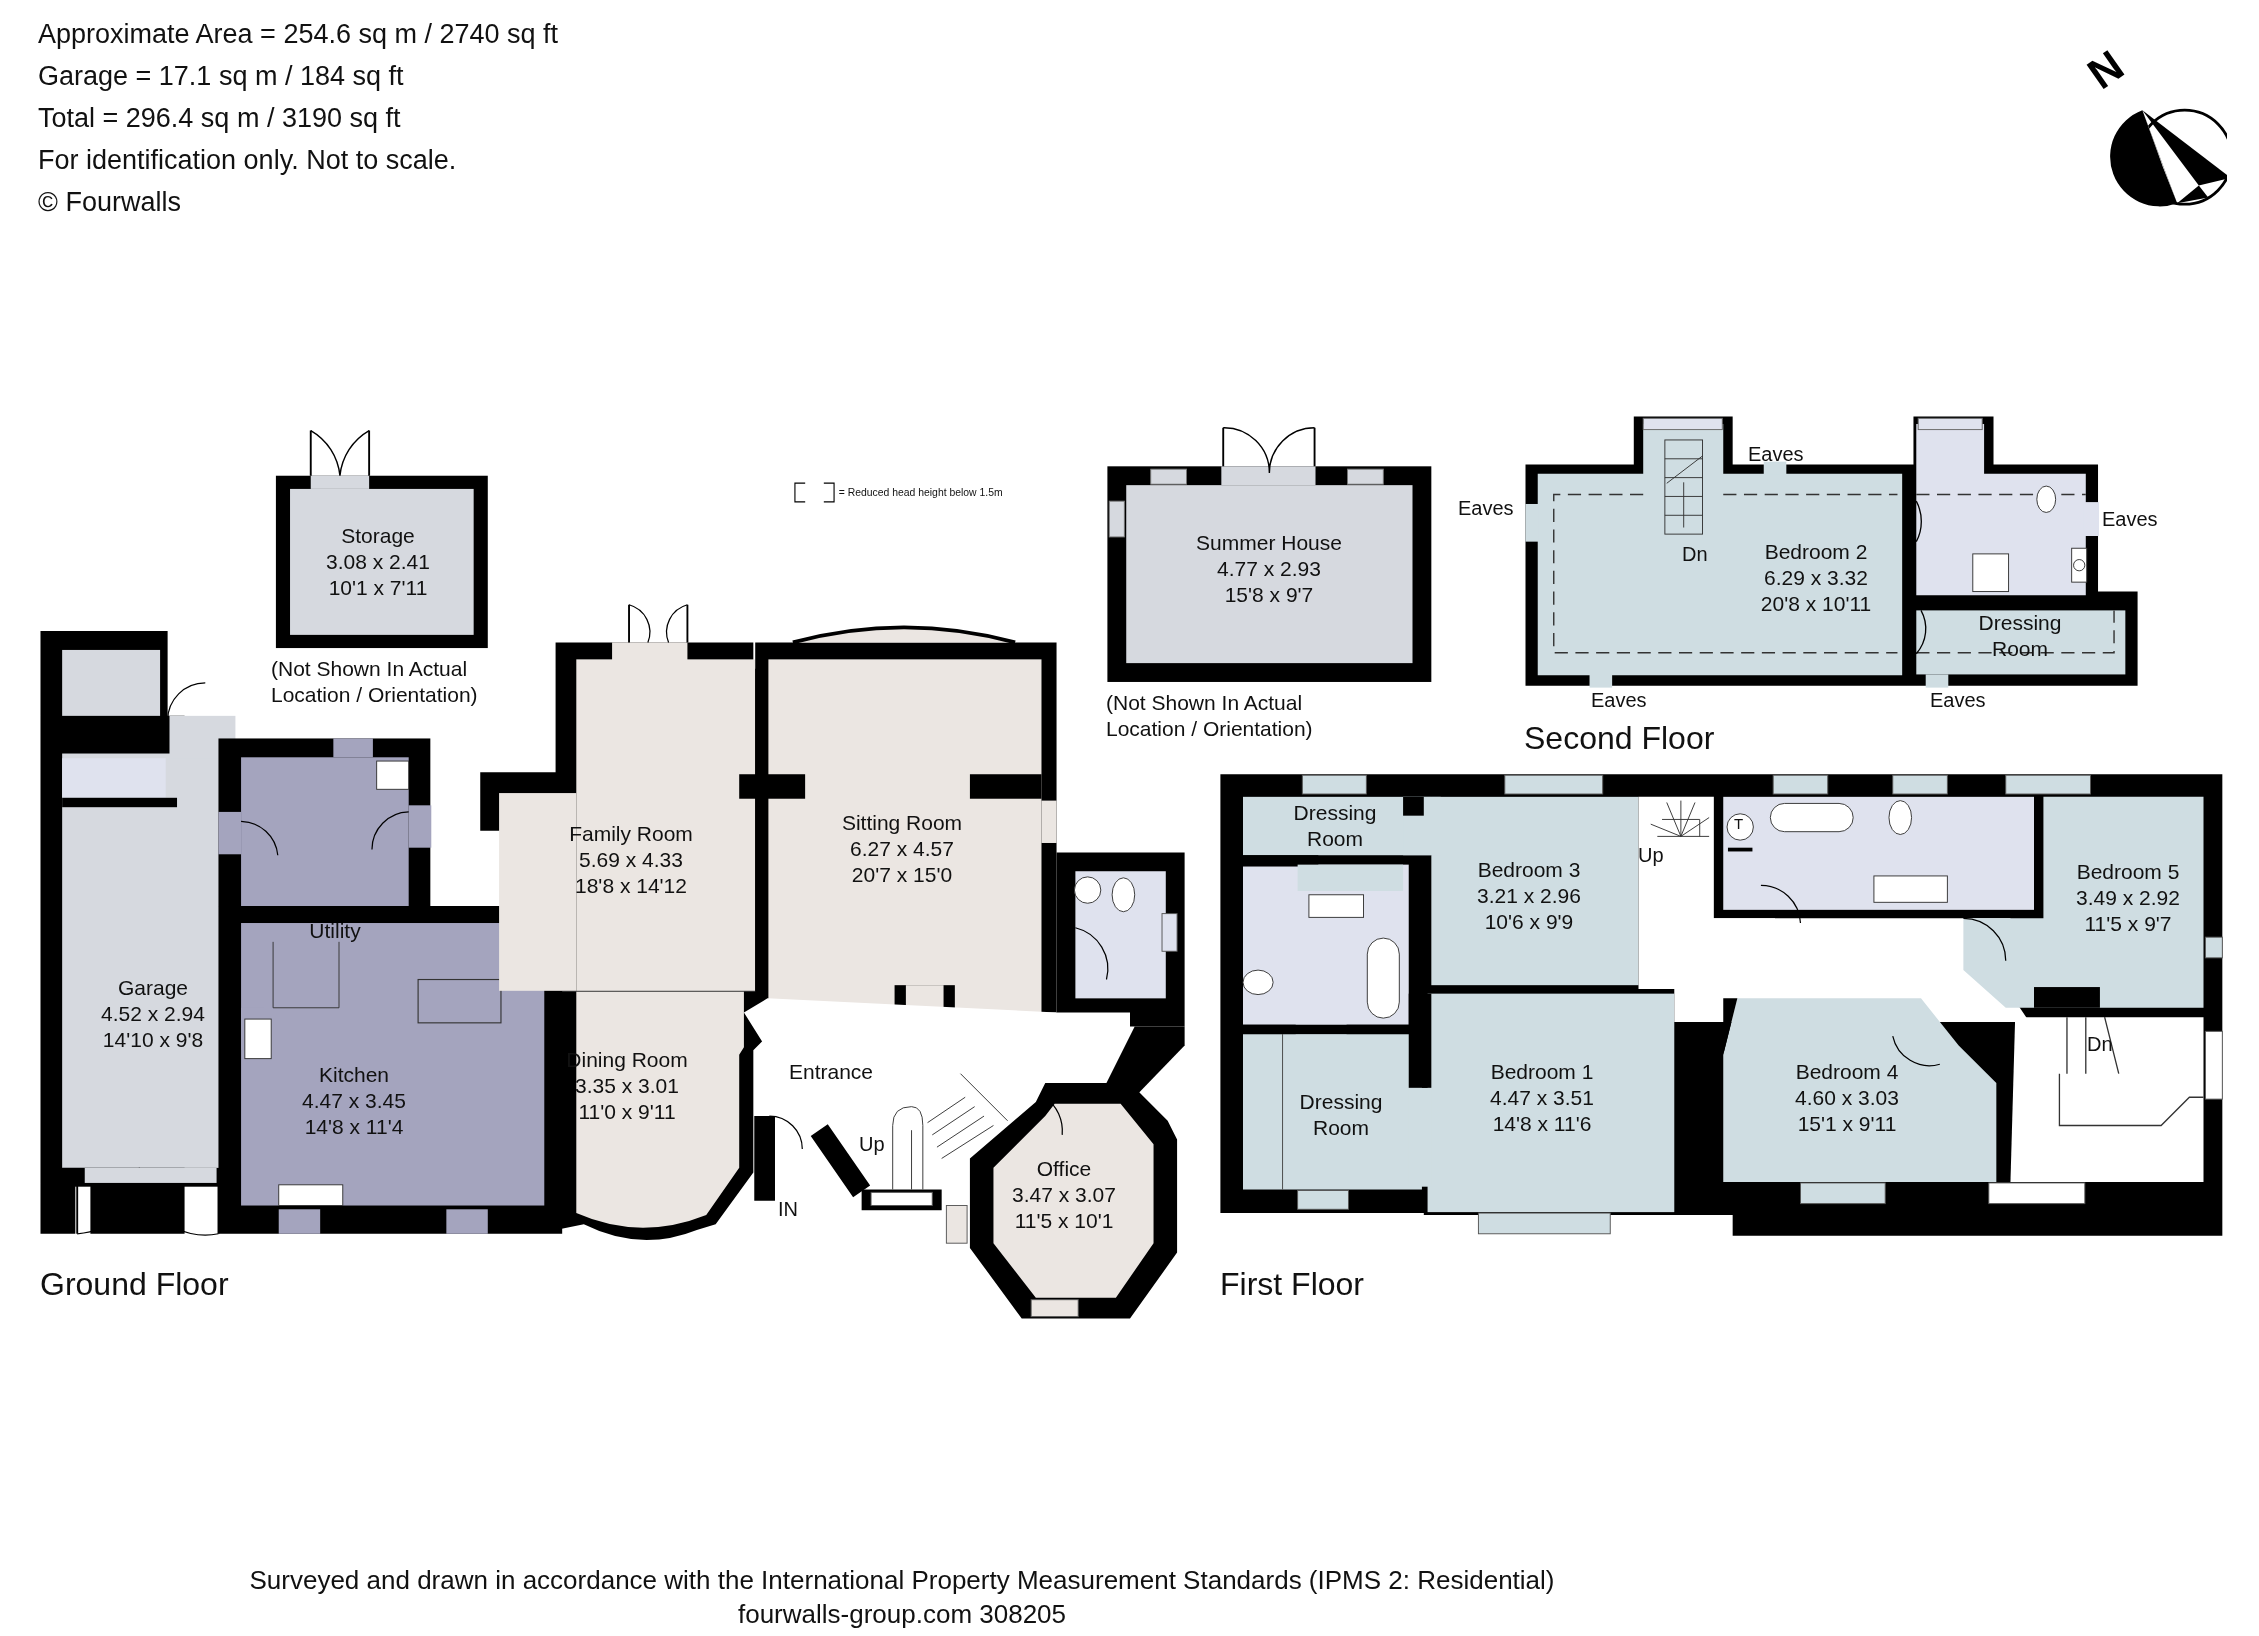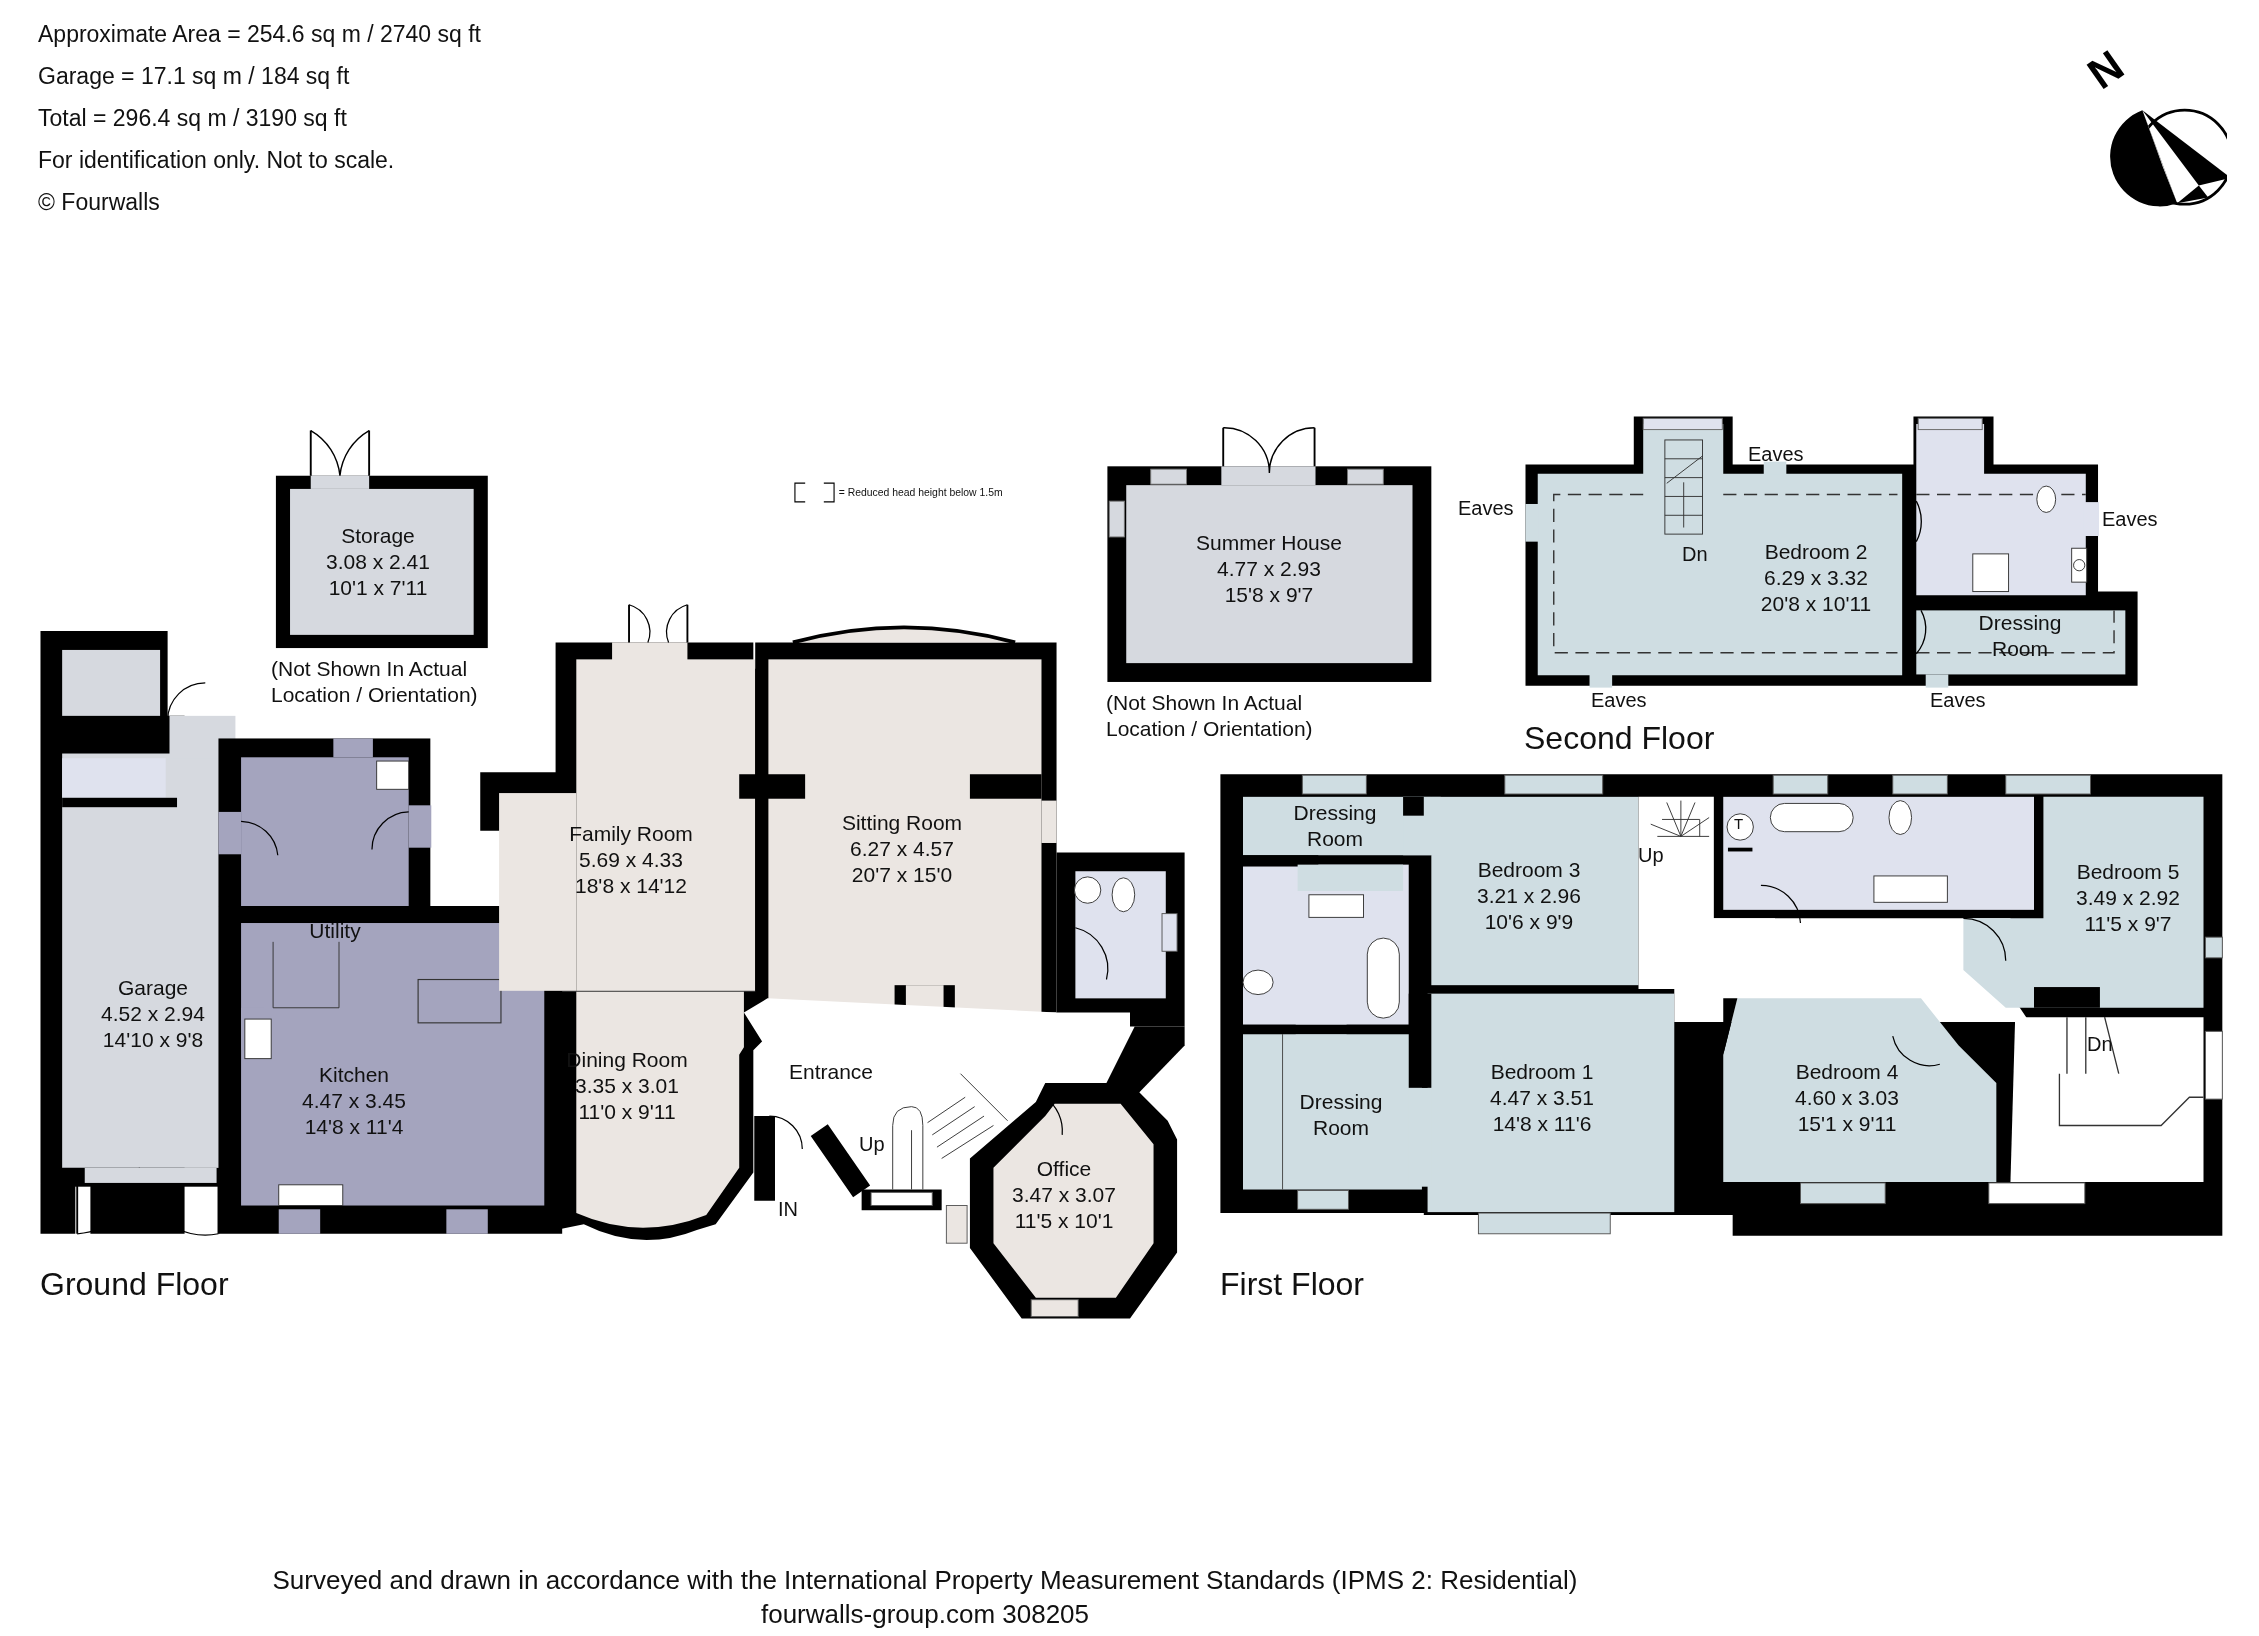--- a/index.html
+++ b/index.html
@@ -1,29 +1,29 @@
 <!DOCTYPE html>
 <html style="font-size:15px"><head>
 <meta charset="utf-8">
 <style>
   html,body{margin:0;padding:0;background:#fff;}
   body{width:2260px;height:1637px;position:relative;overflow:hidden;font-family:"Liberation Sans",sans-serif;color:#111;}
-  .hdr{position:absolute;left:38px;top:13px;font-size:23px;line-height:42px;}
+  .hdr{position:absolute;left:38px;top:13px;font-size:27px;line-height:42px;}
   .hdr div{white-space:nowrap;}
   svg.plan{position:absolute;left:0;top:0;}
   .lbl{position:absolute;text-align:center;font-size:21px;line-height:26px;transform:translateX(-50%);white-space:nowrap;}
   .lbl .nm{display:block;}
   .lbl .m{display:block;}
   .lbl .f{display:block;}
   .note{position:absolute;font-size:21px;line-height:26px;white-space:nowrap;}
   .floor{position:absolute;font-size:32px;white-space:nowrap;}
   .small{position:absolute;font-size:20px;white-space:nowrap;}
   .key{position:absolute;left:758px;top:482px;font-size:10.4px;display:flex;align-items:center;gap:3.8px;padding-left:36px;}
   .key .box{width:41px;height:21px;position:relative;}
-  .footer{position:absolute;left:0;width:1804px;text-align:center;font-size:26px;line-height:34px;top:1563px;padding-left:23px;}
+  .footer{position:absolute;left:0;width:1804px;text-align:center;font-size:26px;line-height:34px;top:1563px;}
   .compass{position:absolute;left:2086px;top:49px;}
 </style>
 </head>
 <body>
 
 <div class="hdr">
   <div>Approximate Area = 254.6 sq m / 2740 sq ft</div>
   <div>Garage = 17.1 sq m / 184 sq ft</div>
   <div>Total = 296.4 sq m / 3190 sq ft</div>
   <div>For identification only. Not to scale.</div>

